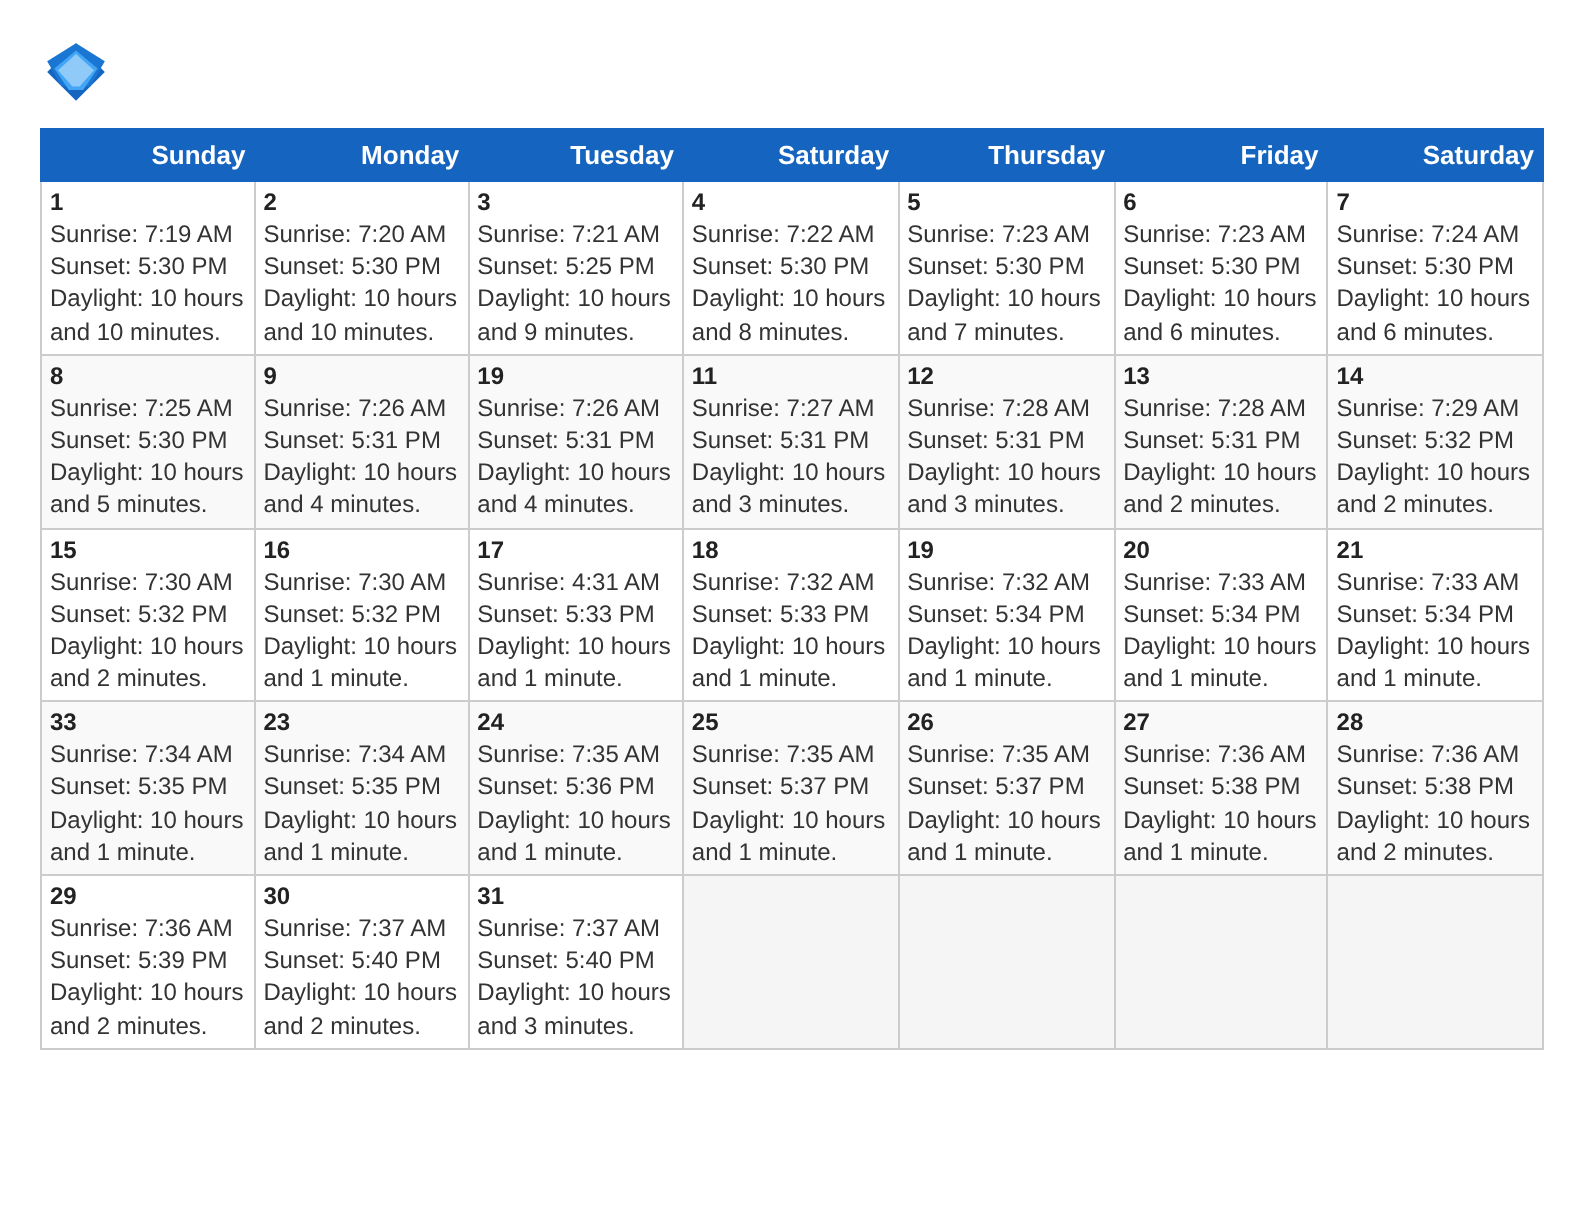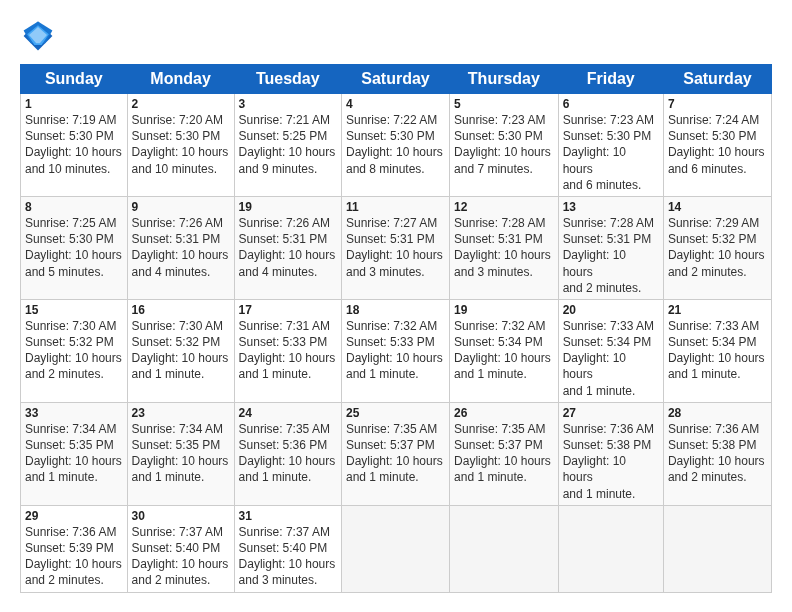--- a/index.html
+++ b/index.html
@@ -52,24 +52,24 @@
       font-size: 14px;
       color: #444;
     }
     .calendar {
       width: 100%;
       border-collapse: collapse;
     }
     .calendar th {
       background: #1565c0;
       color: #fff;
-      font-size: 16px;
+      font-size: 13px;
       font-weight: bold;
       padding: 5px 4px;
-      text-align: center;
+      text-align: right;
       border: 1px solid #1565c0;
     }
     .calendar td {
       border: 1px solid #ccc;
       vertical-align: top;
       padding: 3px 4px;
       font-size: 9.5px;
       color: #222;
       width: 113px;
       height: 78px;
@@ -242,21 +242,21 @@
           </td>
           <td>
             <span class="day-num">16</span>
             <div class="day-info" style="white-space: pre-line;">Sunrise: 7:30 AM
 Sunset: 5:32 PM
 Daylight: 10 hours
 and 1 minute.</div>
           </td>
           <td>
             <span class="day-num">17</span>
-            <div class="day-info" style="white-space: pre-line;">Sunrise: 7:31 AM
+            <div class="day-info" style="white-space: pre-line;">Sunrise: 4:31 AM
 Sunset: 5:33 PM
 Daylight: 10 hours
 and 1 minute.</div>
           </td>
           <td>
             <span class="day-num">18</span>
             <div class="day-info" style="white-space: pre-line;">Sunrise: 7:32 AM
 Sunset: 5:33 PM
 Daylight: 10 hours
 and 1 minute.</div>

